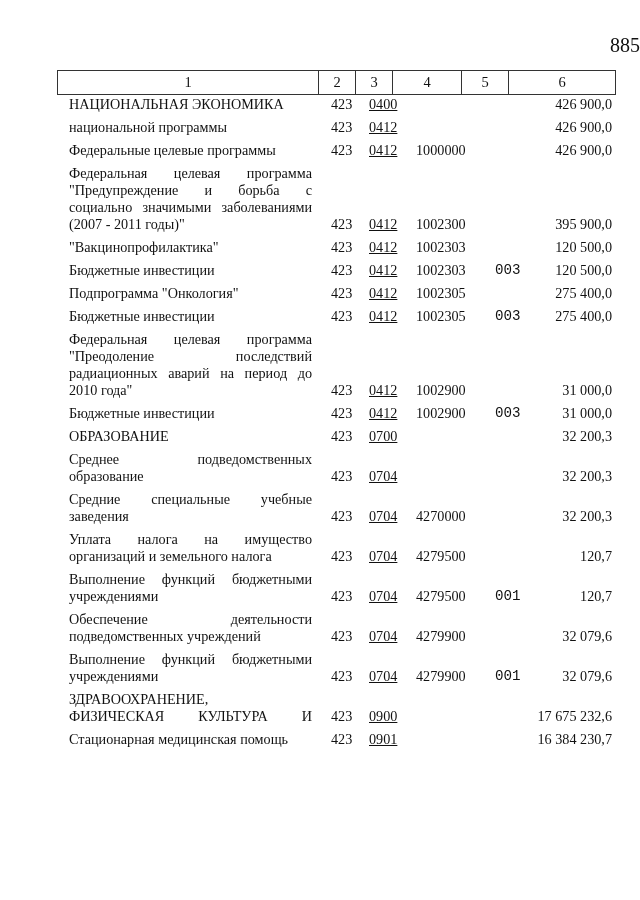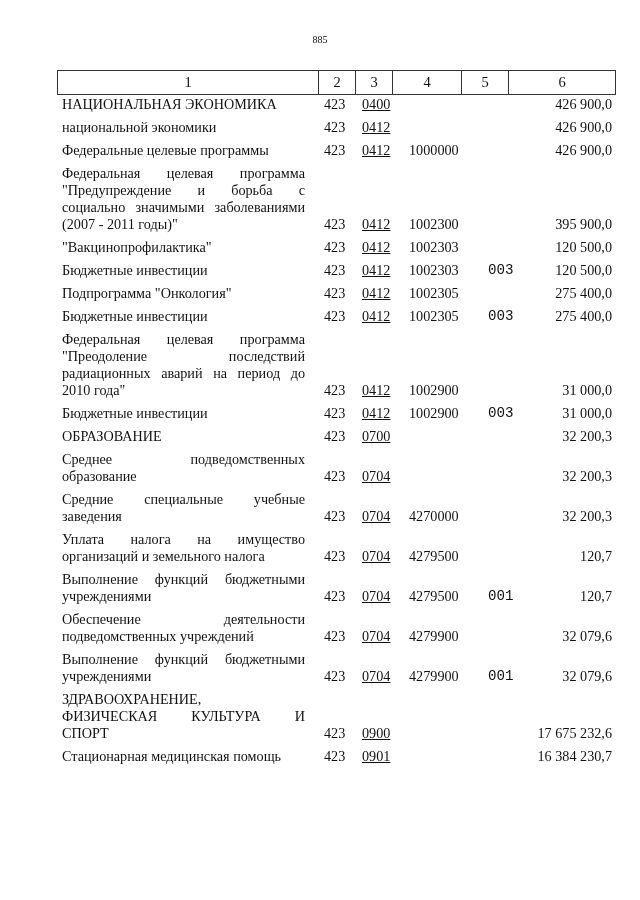--- a/index.html
+++ b/index.html
@@ -3,33 +3,33 @@
 <meta charset="utf-8">
 <style>
   html, body { margin: 0; padding: 0; background: #ffffff; }
   body {
     width: 640px; height: 900px; position: relative; overflow: hidden;
     font-family: "Liberation Serif", "DejaVu Serif", serif;
     color: #111; font-size: 14.2px;
   }
   .page-number {
     position: absolute; top: 34px; left: 0; width: 640px;
-    text-align: center; font-size: 10px;
+    text-align: right; font-size: 20px;
   }
   table.hdr {
     position: absolute; top: 70px; left: 57px;
     border-collapse: collapse; table-layout: fixed;
     width: 558px;
   }
   table.hdr td {
     border: 1px solid #333; height: 23px; padding: 0;
     text-align: center; font-size: 14.5px;
   }
   .rows { position: absolute; top: 96px; left: 57px; width: 560px; }
-  .row { position: relative; display: flex; align-items: flex-end; margin-bottom: 6px; }
+  .row { position: relative; display: flex; align-items: flex-end; margin-bottom: 6px; margin-left: 7px; }
   .c1 { width: 243px; padding-left: 5px; text-align: justify; line-height: 17px; }
   .c1 .jl { display: block; text-align-last: justify; }
   .c1 .ll { display: block; text-align-last: left; }
   .c2 { position: absolute; left: 267px; bottom: 0; line-height: 17px; }
   .c3 { position: absolute; left: 305px; bottom: 0; line-height: 17px; text-decoration: underline; }
   .c4 { position: absolute; left: 352px; bottom: 0; line-height: 17px; }
   .c5 { position: absolute; left: 431px; bottom: 0; line-height: 17px; font-family: Liberation Mono, monospace; }
   .c6 { position: absolute; right: 5px; bottom: 0; line-height: 17px; text-align: right; }
 </style>
 </head>
@@ -64,21 +64,21 @@
         <span class="ll">НАЦИОНАЛЬНАЯ ЭКОНОМИКА</span>
       </div>
       <div class="c2">423</div>
       <div class="c3">0400</div>
       <div class="c4"></div>
       <div class="c5"></div>
       <div class="c6">426 900,0</div>
     </div>
     <div class="row">
       <div class="c1">
-        <span class="ll">национальной экономики</span>
+        <span class="ll">национальной программы</span>
       </div>
       <div class="c2">423</div>
       <div class="c3">0412</div>
       <div class="c4"></div>
       <div class="c5"></div>
       <div class="c6">426 900,0</div>
     </div>
     <div class="row">
       <div class="c1">
         <span class="ll">Федеральные целевые программы</span>
@@ -238,21 +238,20 @@
       <div class="c2">423</div>
       <div class="c3">0704</div>
       <div class="c4">4279900</div>
       <div class="c5">001</div>
       <div class="c6">32 079,6</div>
     </div>
     <div class="row">
       <div class="c1">
         <span class="jl">ЗДРАВООХРАНЕНИЕ,</span>
         <span class="jl">ФИЗИЧЕСКАЯ КУЛЬТУРА И</span>
-        <span class="ll">СПОРТ</span>
       </div>
       <div class="c2">423</div>
       <div class="c3">0900</div>
       <div class="c4"></div>
       <div class="c5"></div>
       <div class="c6">17 675 232,6</div>
     </div>
     <div class="row">
       <div class="c1">
         <span class="ll">Стационарная медицинская помощь</span>

